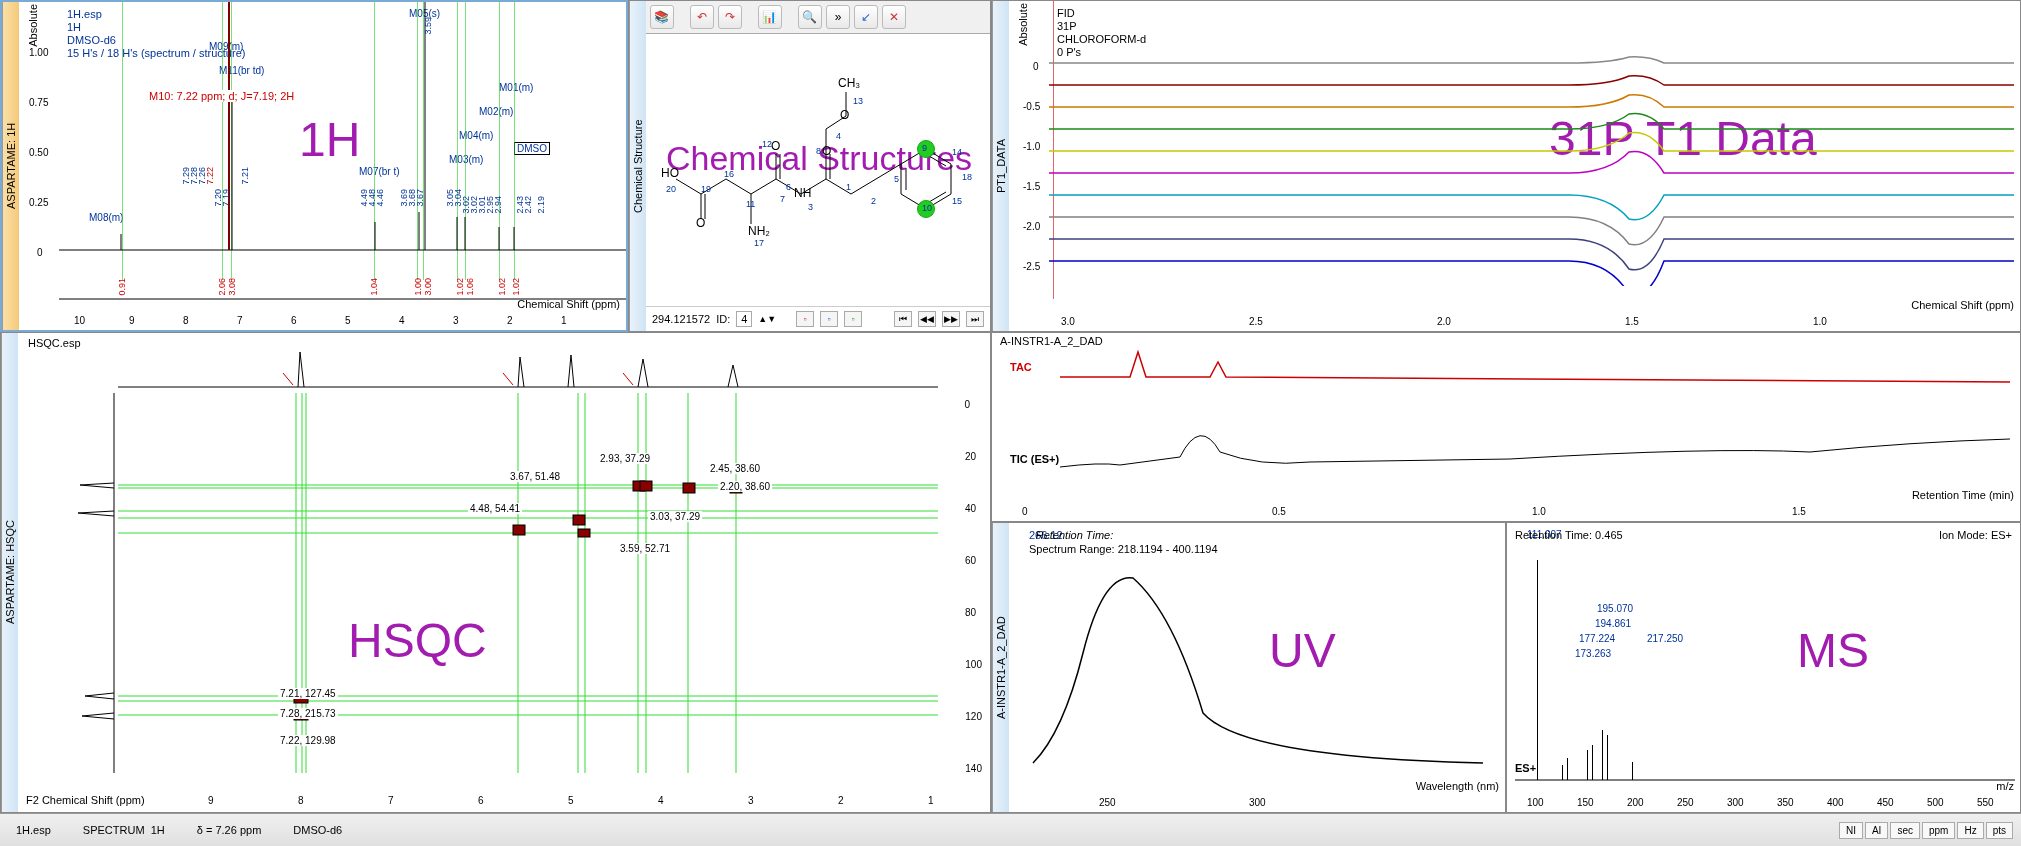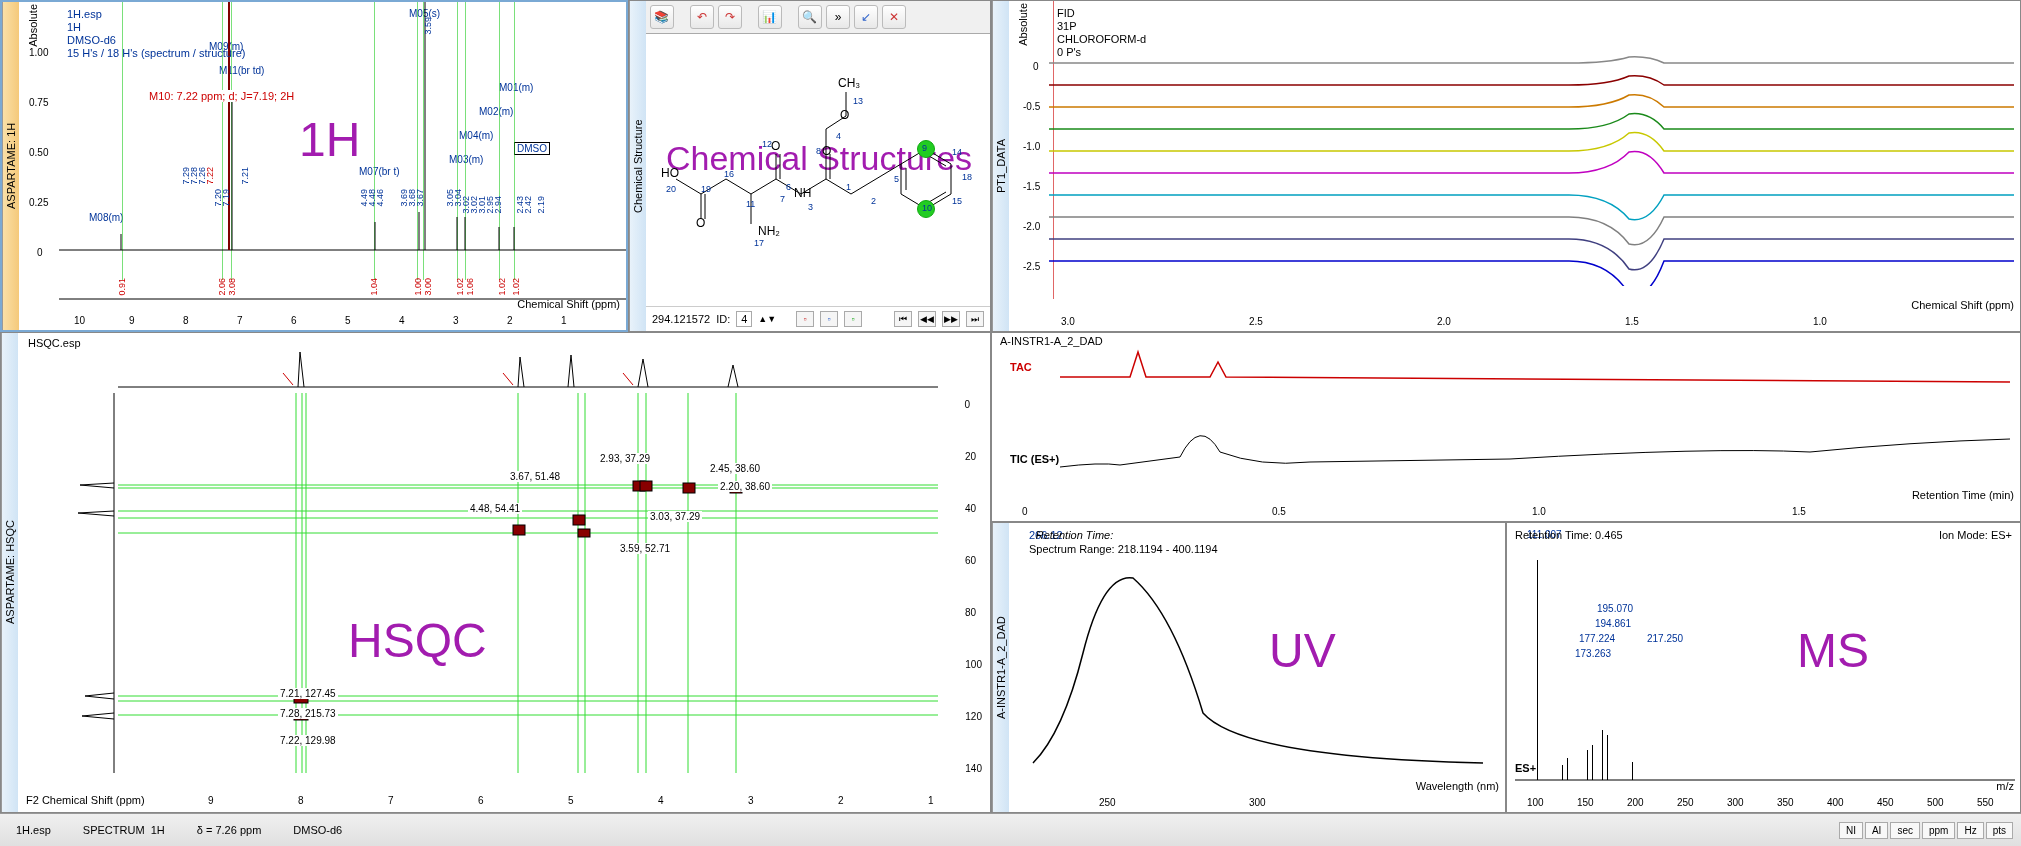--- a/index.html
+++ b/index.html
@@ -212,21 +212,21 @@
           <polygon points="255,130 280,115 305,130 305,160 280,175 255,160" fill="none" stroke="#000"></polygon>
           <line x1="260" y1="134" x2="260" y2="156" stroke="#000"></line>
           <line x1="278" y1="119" x2="300" y2="132" stroke="#000"></line>
           <line x1="300" y1="158" x2="278" y2="171" stroke="#000"></line>
         </svg>
         <div class="green-circle" style="left:271px; top:106px;"></div>
         <div class="green-circle" style="left:271px; top:166px;"></div>
         <div class="atom" style="left:15px; top:132px;">HO</div>
         <div class="atom" style="left:50px; top:182px;">O</div>
         <div class="atom" style="left:125px; top:105px;">O</div>
-        <div class="atom" style="left:112px; top:190px;text-align:right;">NH₂</div>
+        <div class="atom" style="left:102px; top:190px;text-align:right;">NH₂</div>
         <div class="atom" style="left:148px; top:152px;">NH</div>
         <div class="atom" style="left:194px; top:74px;">O</div>
         <div class="atom" style="left:176px; top:110px;">O</div>
         <div class="atom" style="left:192px; top:42px;">CH₃</div>
 
         <div class="atom-num" style="position:absolute; left:200px; top:148px;">1</div>
         <div class="atom-num" style="position:absolute; left:225px; top:162px;">2</div>
         <div class="atom-num" style="position:absolute; left:162px; top:168px;">3</div>
         <div class="atom-num" style="position:absolute; left:190px; top:97px;">4</div>
         <div class="atom-num" style="position:absolute; left:248px; top:140px;">5</div>
@@ -260,20 +260,21 @@
         <span class="nav-btn">◀◀</span>
         <span class="nav-btn">▶▶</span>
         <span class="nav-btn">⏭</span>
       </div>
     </div>
   </div>
 
   <div class="panel">
     <div class="vlabel">PT1_DATA</div>
     <div class="content">
+      <div class="watermark" style="left:540px; top:110px;">31P T1 Data</div>
       <div class="info-text info-black" style="left:48px; top:6px;">FID</div>
       <div class="info-text info-black" style="left:48px; top:19px;">31P</div>
       <div class="info-text info-black" style="left:48px; top:32px;text-align:center;">CHLOROFORM-d</div>
       <div class="info-text info-black" style="left:48px; top:45px;">0 P's</div>
       <div class="axis-label" style="left:8px; top:2px; writing-mode:vertical-rl; transform:rotate(180deg);">Absolute</div>
 
       <div class="vline red" style="left:44px; top:0; bottom:32px;"></div>
 
       <svg style="position:absolute; left:40px; top:50px; width:965px; height:235px;">
         <g id="p31-traces">

